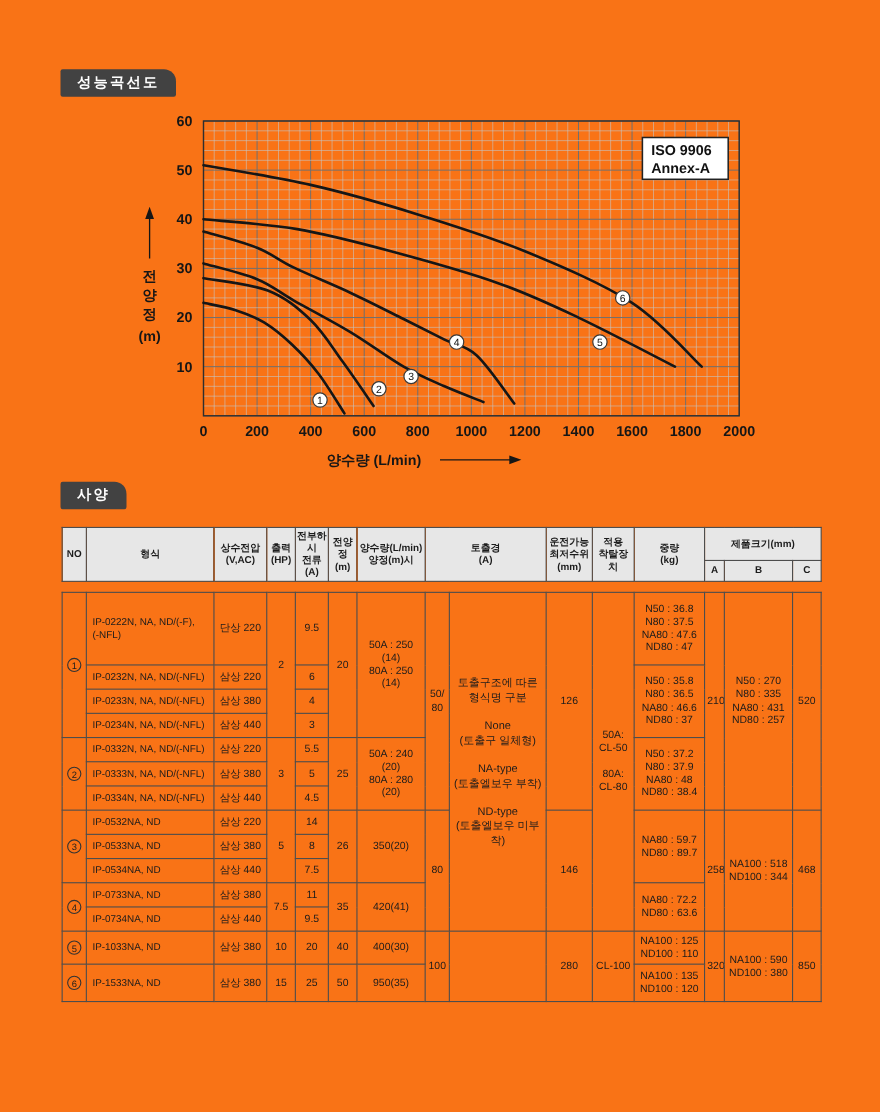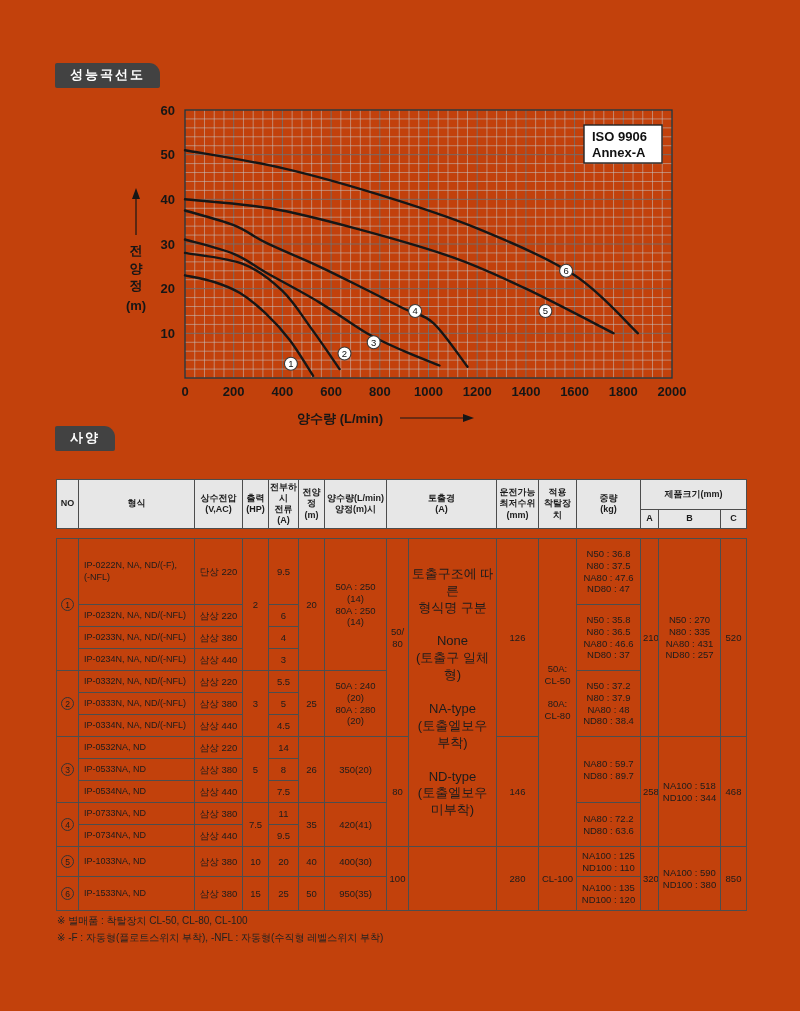--- a/index.html
+++ b/index.html
@@ -1,40 +1,40 @@
 <!DOCTYPE html>
 <html><head>
 <meta charset="utf-8">
 <style>
   html,body{margin:0;padding:0;background:#fff;}
-  .page{position:relative;width:800px;height:1011px;background:#c2410c;overflow:hidden;
+  .page{position:relative;width:800px;height:1011px;background:#f97316;overflow:hidden;
         font-family:"Liberation Sans","DejaVu Sans",sans-serif;color:#1c1c1c;}
   .badge{position:absolute;background:#424242;color:#fff;font-size:13px;font-weight:bold;
          letter-spacing:2px;padding:3px 15px 4px 15px;border-radius:2px 11px 2px 2px;}
   #badge-perf{left:55px;top:63px;}
-  #badge-spec{left:55px;top:426px;}
+  #badge-spec{left:55px;top:438px;}
   #chart{position:absolute;left:0;top:92px;}
   #chart text{font-family:"Liberation Sans","DejaVu Sans",sans-serif;}
   .tick{font-size:13px;font-weight:600;fill:#161616;}
   .axlab{font-size:13px;font-weight:600;fill:#161616;}
   .iso-text{font-size:13px;font-weight:600;fill:#111;}
   .spec-wrap{position:absolute;left:56px;top:479px;width:690px;}
   table{border-collapse:collapse;width:690px;table-layout:fixed;}
   th,td{border:1px solid #4d4d4d;font-size:9.5px;text-align:center;vertical-align:middle;
         padding:1px 2px;white-space:pre-line;line-height:1.25;overflow:hidden;}
   th{background:#e7e7e7;font-weight:600;font-size:9px;padding:0 1px;}
   #spec-head-table{margin-bottom:9px;}
   #spec-head-table tr:first-child{height:30px;}
   #spec-head-table tr:last-child{height:19px;}
   #spec-body-table tr{height:22px;}
   #spec-body-table tr:nth-child(1){height:66px;}
   #spec-body-table tr:nth-child(13){height:30px;}
   #spec-body-table tr:nth-child(14){height:34px;}
   td.model{text-align:left;padding-left:5px;font-size:9px;}
-  td.desc{font-size:13px;line-height:1.3;margin-left:36px;}
+  td.desc{font-size:10px;line-height:1.3;margin-left:36px;}
   .circled{display:inline-block;width:13px;height:13px;line-height:12px;border:1px solid #333;
            border-radius:50%;font-size:8.5px;text-align:center;box-sizing:border-box;}
   .notes{position:absolute;left:57px;top:913px;font-size:10px;line-height:1.65;color:#222;}
 </style>
 </head>
 <body>
 
 <div class="page">
 
   <div class="badge" id="badge-perf">성능곡선도</div>
@@ -402,18 +402,14 @@
             <td>25</td>
             <td>50</td>
             <td>950(35)</td>
             <td>NA100 : 135
 ND100 : 120</td>
           </tr>
         </tbody>
     </table>
   </div>
 
-  <div class="notes">
-    <div>※ 별매품 : 착탈장치 CL-50, CL-80, CL-100</div>
-    <div>※ -F : 자동형(플로트스위치 부착), -NFL : 자동형(수직형 레벨스위치 부착)</div>
-  </div>
 
 </div>
 
 </body></html>

